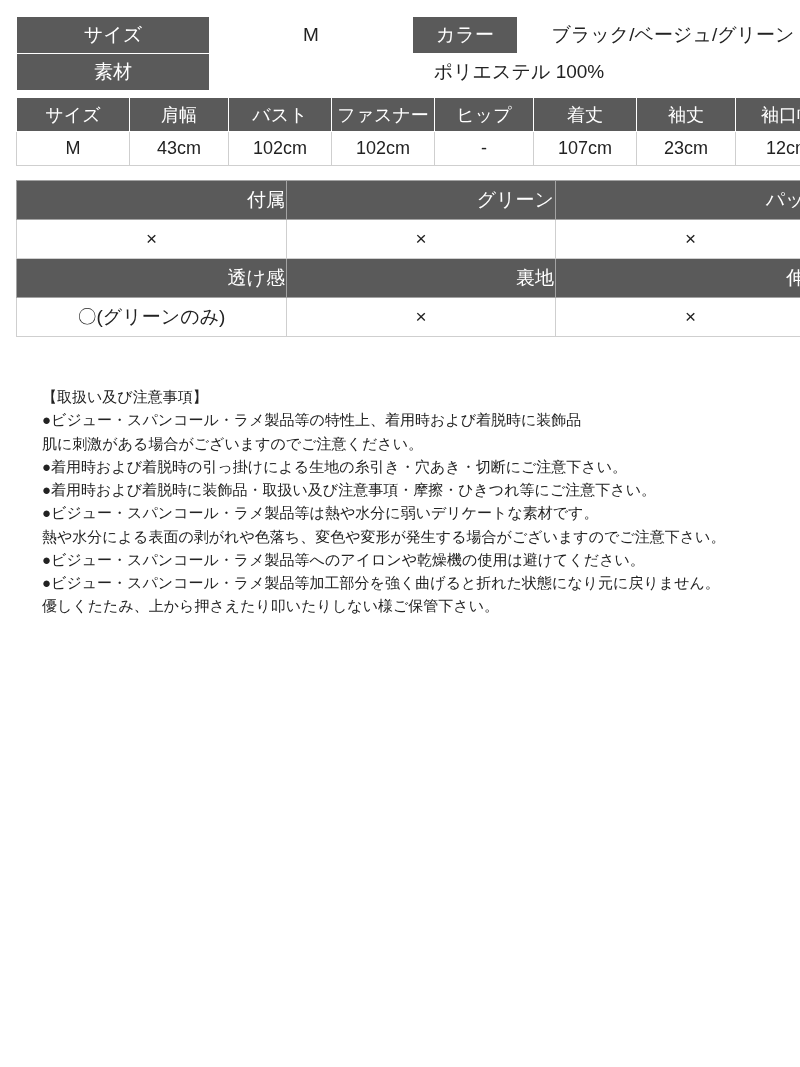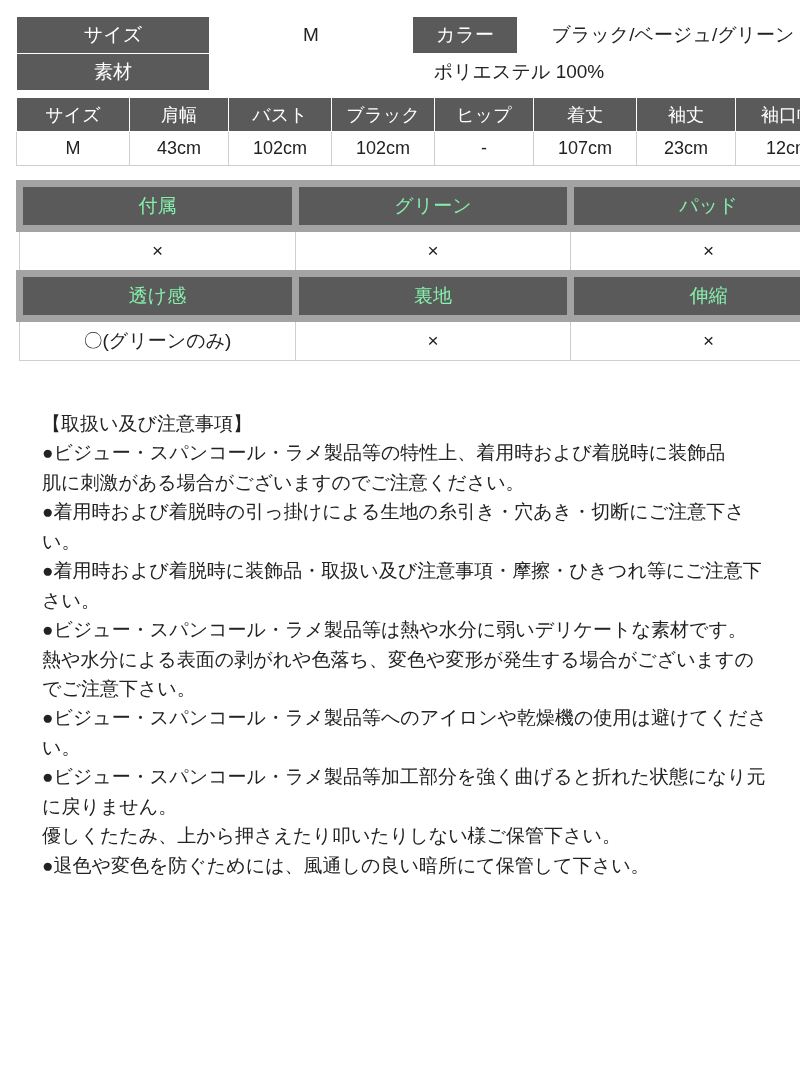--- a/index.html
+++ b/index.html
@@ -73,34 +73,35 @@
   }
   .attr-table td {
     border: 1px solid #cfcfcf;
     height: 36px;
     text-align: center;
     vertical-align: middle;
     font-size: 19px;
   }
   .attr-table td.head {
     background: #5a5a5a;
-    color: #86efac;
-    border: 7px solid #a3a3a3;
+    color: #ffffff;
+    border: 1px solid #a3a3a3;
+    text-align: right;
   }
   .attr-table td.val {
     background: #ffffff;
     color: #222222;
   }
 
   
   .notes {
     margin-top: 48px;
     padding-left: 26px;
     padding-right: 12px;
-    font-size: 19px;
+    font-size: 15px;
     line-height: 1.55;
     color: #222222;
   }
   .notes .line {
     white-space: pre-wrap;
   }
 </style>
 </head>
 <body>
 
@@ -120,21 +121,21 @@
       </tr>
     </tbody>
   </table>
 
   <table class="size-table">
     <tbody>
       <tr class="header">
         <td style="width:110px">サイズ</td>
         <td style="width:96px">肩幅</td>
         <td style="width:100px">バスト</td>
-        <td style="width:100px">ブラック</td>
+        <td style="width:100px">ファスナー</td>
         <td style="width:96px">ヒップ</td>
         <td style="width:100px">着丈</td>
         <td style="width:96px">袖丈</td>
         <td style="width:102px">袖口幅</td>
       </tr>
       <tr class="body">
         <td>M</td>
         <td>43cm</td>
         <td>102cm</td>
         <td>102cm</td>
@@ -175,16 +176,15 @@
     <div class="line">【取扱い及び注意事項】</div>
     <div class="line">●ビジュー・スパンコール・ラメ製品等の特性上、着用時および着脱時に装飾品</div>
     <div class="line">肌に刺激がある場合がございますのでご注意ください。</div>
     <div class="line">●着用時および着脱時の引っ掛けによる生地の糸引き・穴あき・切断にご注意下さい。</div>
     <div class="line">●着用時および着脱時に装飾品・取扱い及び注意事項・摩擦・ひきつれ等にご注意下さい。</div>
     <div class="line">●ビジュー・スパンコール・ラメ製品等は熱や水分に弱いデリケートな素材です。</div>
     <div class="line">熱や水分による表面の剥がれや色落ち、変色や変形が発生する場合がございますのでご注意下さい。</div>
     <div class="line">●ビジュー・スパンコール・ラメ製品等へのアイロンや乾燥機の使用は避けてください。</div>
     <div class="line">●ビジュー・スパンコール・ラメ製品等加工部分を強く曲げると折れた状態になり元に戻りません。</div>
     <div class="line">優しくたたみ、上から押さえたり叩いたりしない様ご保管下さい。</div>
-    <div class="line">●退色や変色を防ぐためには、風通しの良い暗所にて保管して下さい。</div>
   </div>
 
 </div>
 
 </body></html>

